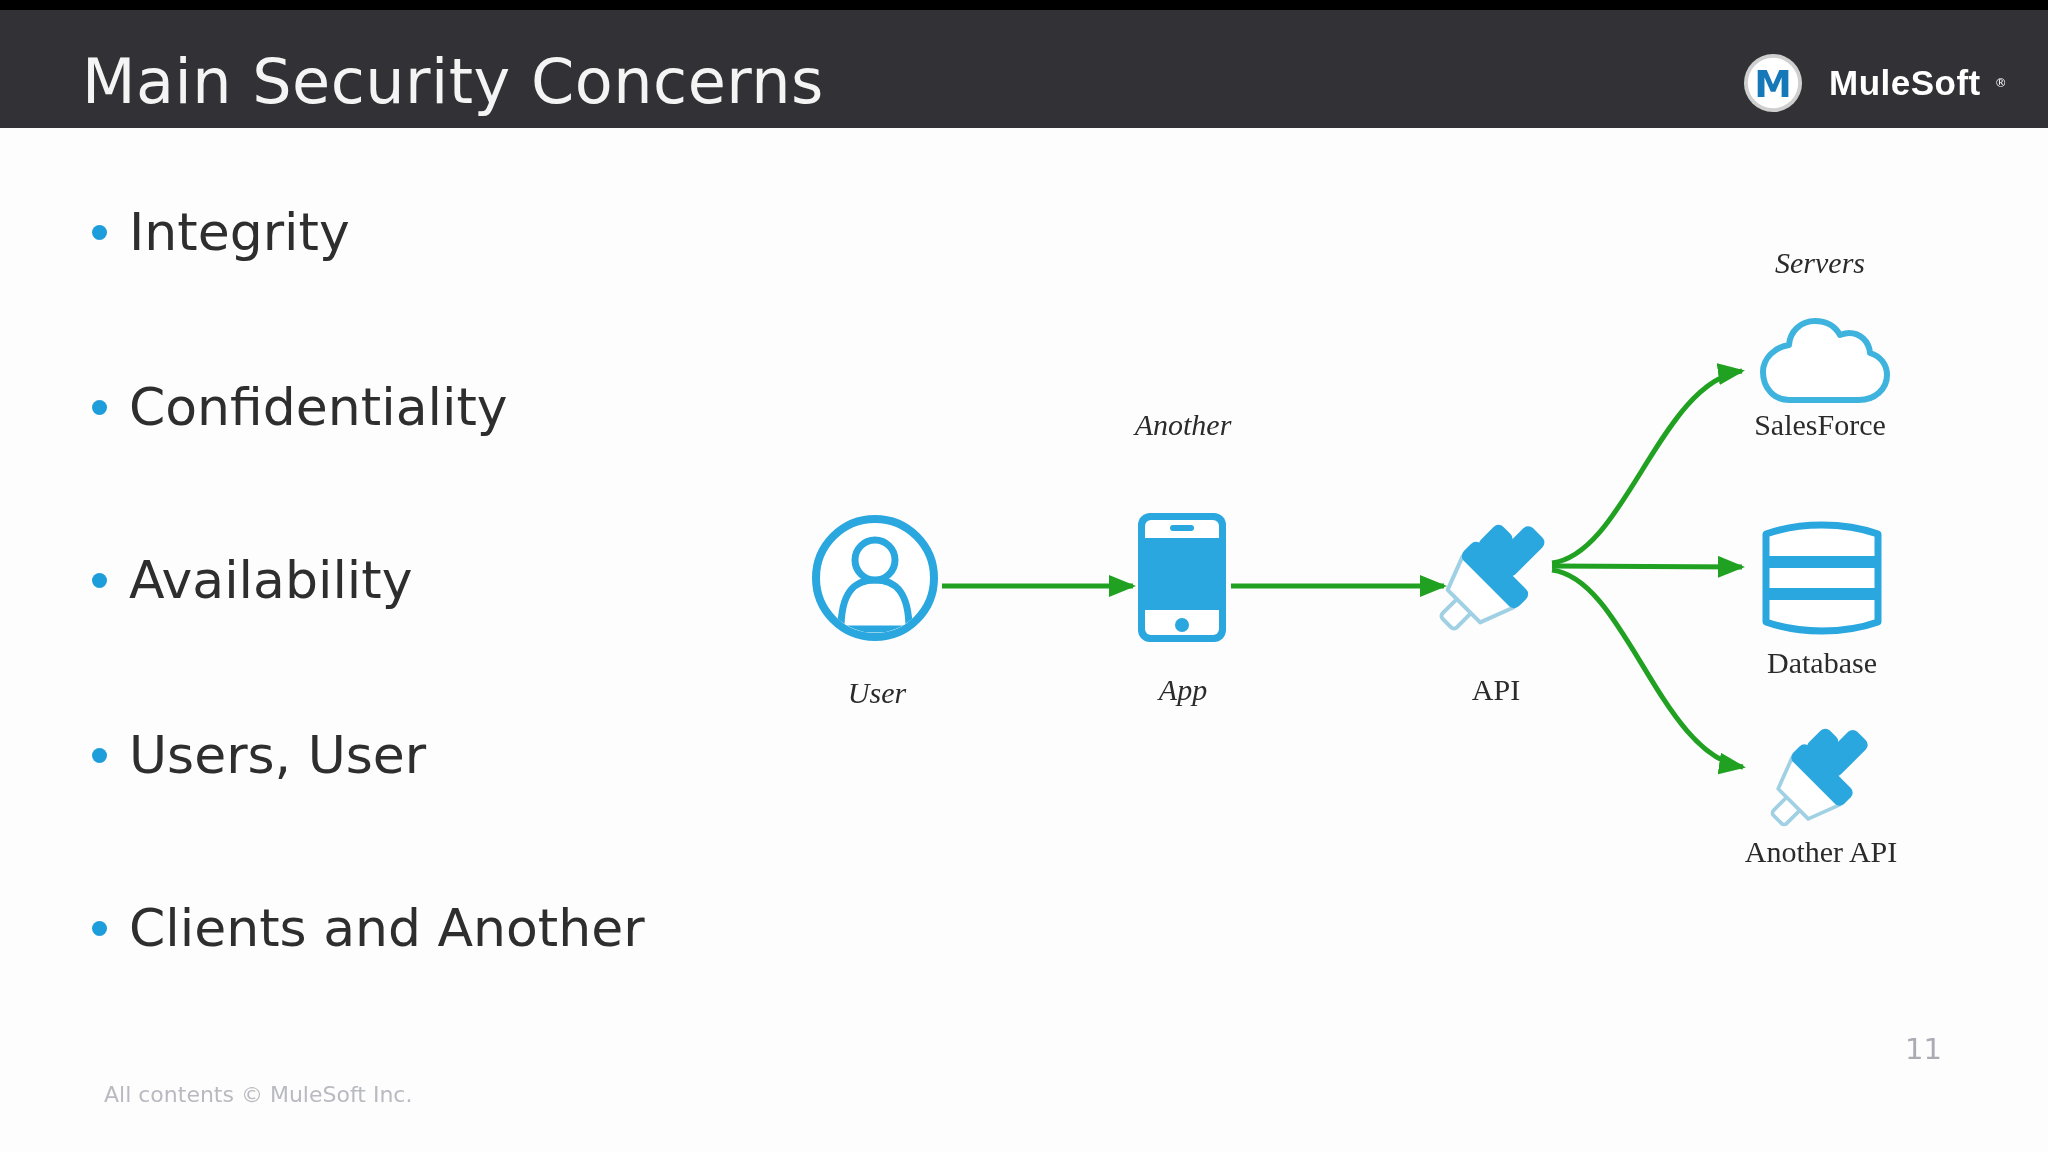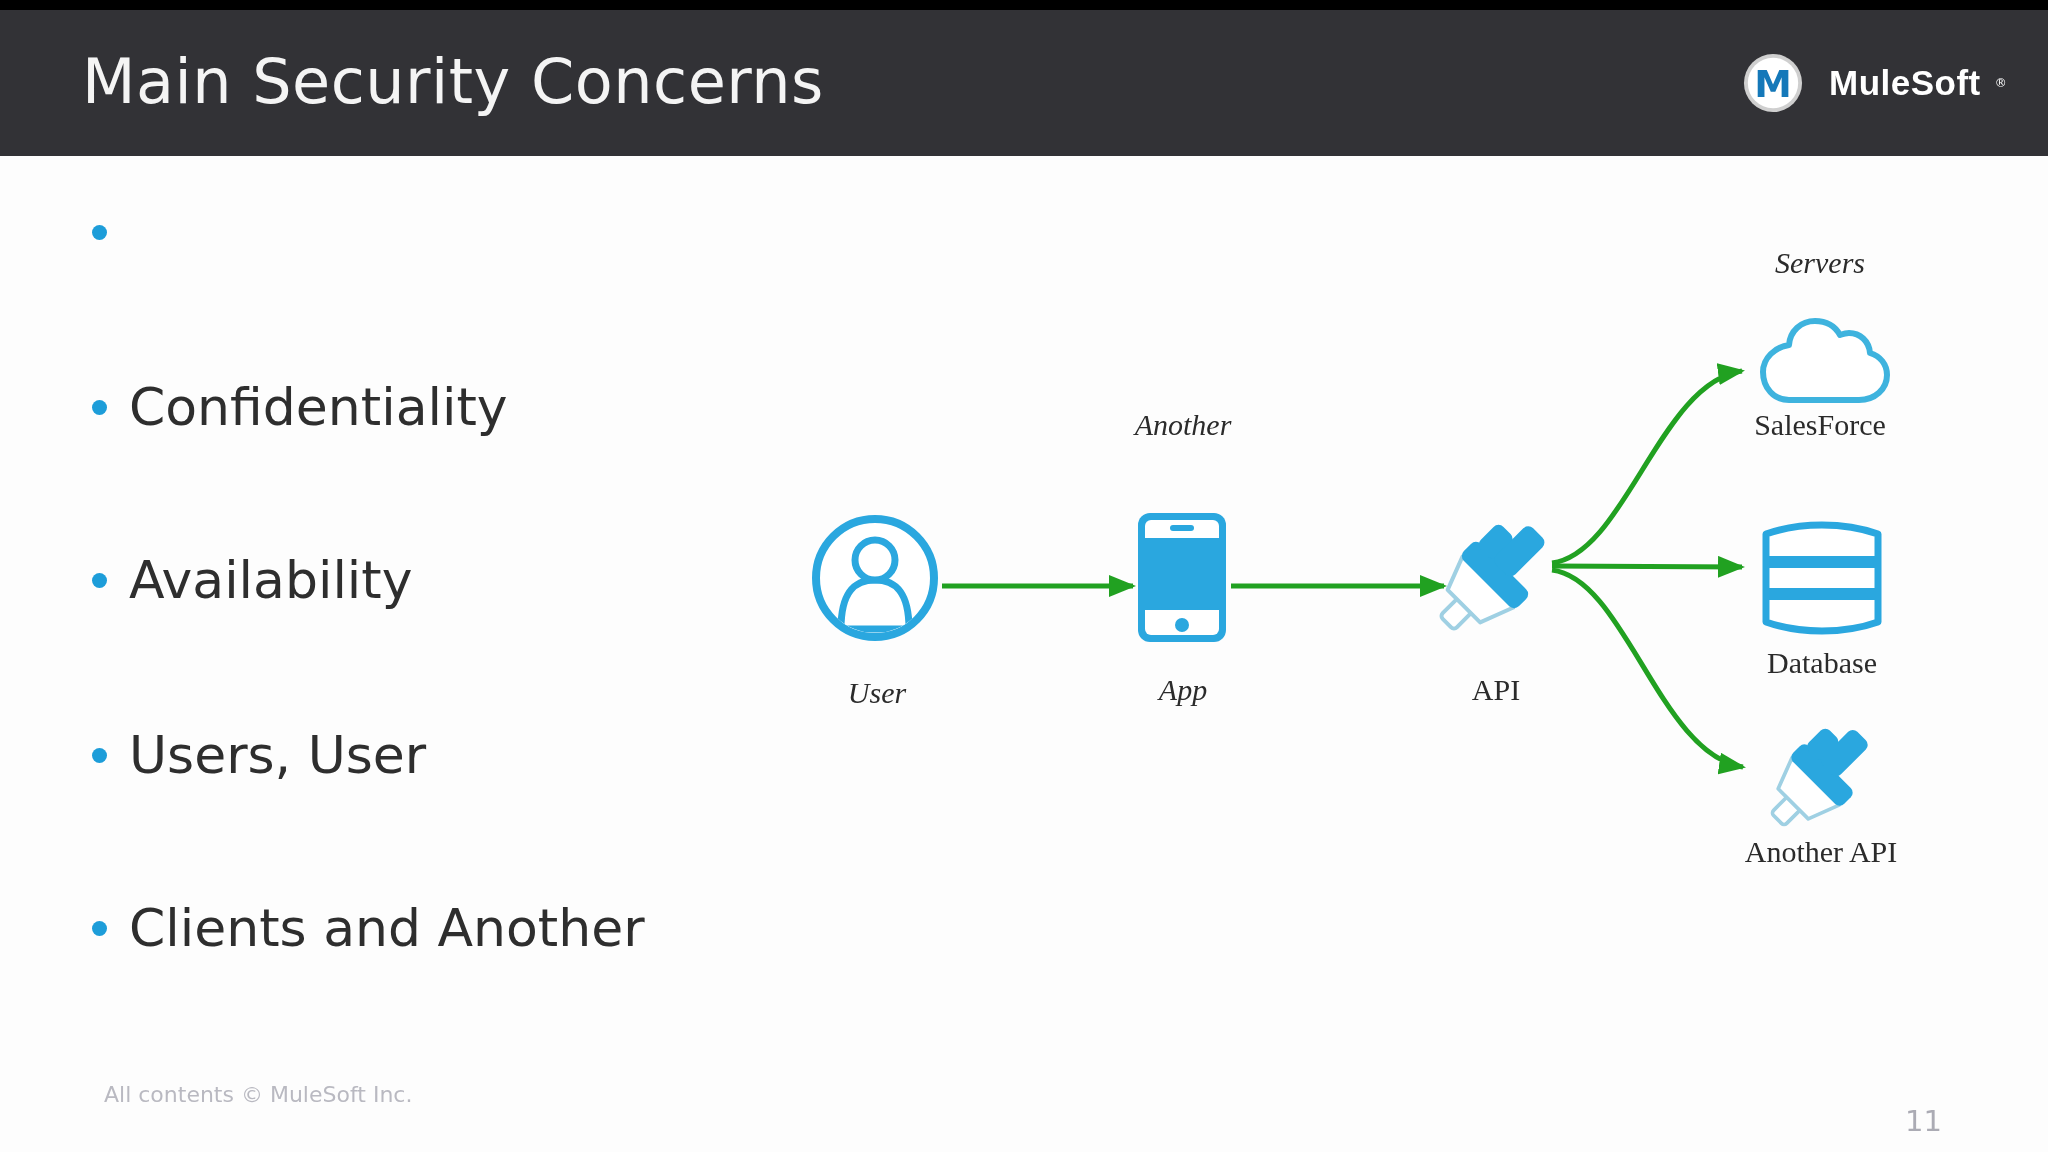--- a/index.html
+++ b/index.html
@@ -2,21 +2,21 @@
 <html><head>
 <meta charset="utf-8">
 <style>
   html,body{margin:0;padding:0;}
   body{
     width:2048px;height:1152px;position:relative;overflow:hidden;
     background:#fdfdfd;font-family:"DejaVu Sans","Liberation Sans",sans-serif;
   }
   
   .top-strip{position:absolute;left:0;top:0;width:2048px;height:10px;background:#000;}
-  .header{position:absolute;left:0;top:10px;width:2048px;height:146px;background:#323236;}
+  .header{position:absolute;left:0;top:10px;width:2048px;height:118px;background:#323236;}
   .slide-title{
     position:absolute;left:82px;top:40px;font-size:62px;line-height:64px;
     color:#f4f4f4;letter-spacing:0.5px;white-space:nowrap;
   }
   .logo{position:absolute;left:1742px;top:40px;height:66px;display:flex;align-items:center;gap:12px;}
   .logo-text{color:#ffffff;font-size:35px;font-weight:bold;font-family:"Liberation Sans",sans-serif;letter-spacing:0.5px;margin-left:13px;}
   .logo-reg{color:#ffffff;font-size:12px;vertical-align:18px;margin-left:2px;}
   
   .bullet-item{position:absolute;left:92px;height:64px;display:flex;align-items:center;gap:22px;}
   .bullet-dot{width:15px;height:15px;border-radius:50%;background:#1d9dd9;flex:none;}
@@ -24,41 +24,42 @@
   
   .diag-label{
     position:absolute;transform:translate(-50%,-50%);
     font-family:Liberation Serif, serif;font-size:30px;color:#2b2b2b;white-space:nowrap;
   }
   .diag-label.italic{font-style:italic;}
   .icon-abs{position:absolute;}
   svg{display:block;}
   
   .footer-text{position:absolute;left:104px;top:1082px;font-size:22px;color:#b9b9c1;}
-  .page-number{position:absolute;left:1905px;top:1104px;font-size:29px;color:#ababb4;}
+  .page-number{position:absolute;left:1905px;top:1032px;font-size:29px;color:#ababb4;}
 </style>
 </head>
 <body>
 
 <div class="top-strip"></div>
 <div class="header">
   <div class="slide-title">Main Security Concerns</div>
   <div class="logo">
     <svg width="62" height="62" viewBox="0 0 64 64">
       <circle cx="32" cy="32" r="30" fill="#cfcfcf"></circle>
       <circle cx="32" cy="32" r="26" fill="#ffffff"></circle>
       <text x="32" y="46" text-anchor="middle" font-family="DejaVu Sans, Liberation Sans, sans-serif" font-size="39" font-weight="bold" fill="#1478b9">M</text>
     </svg>
     <span class="logo-text">MuleSoft</span>
       <span class="logo-reg">®</span>
   </div>
 </div>
 
 <div class="bullet-item" style="top:200px">
   <span class="bullet-dot"></span>
+  <span class="bullet-label">Integrity</span>
 </div>
 <div class="bullet-item" style="top:375px">
   <span class="bullet-dot"></span>
   <span class="bullet-label">Confidentiality</span>
 </div>
 <div class="bullet-item" style="top:548px">
   <span class="bullet-dot"></span>
   <span class="bullet-label">Availability</span>
 </div>
 <div class="bullet-item" style="top:723px">

